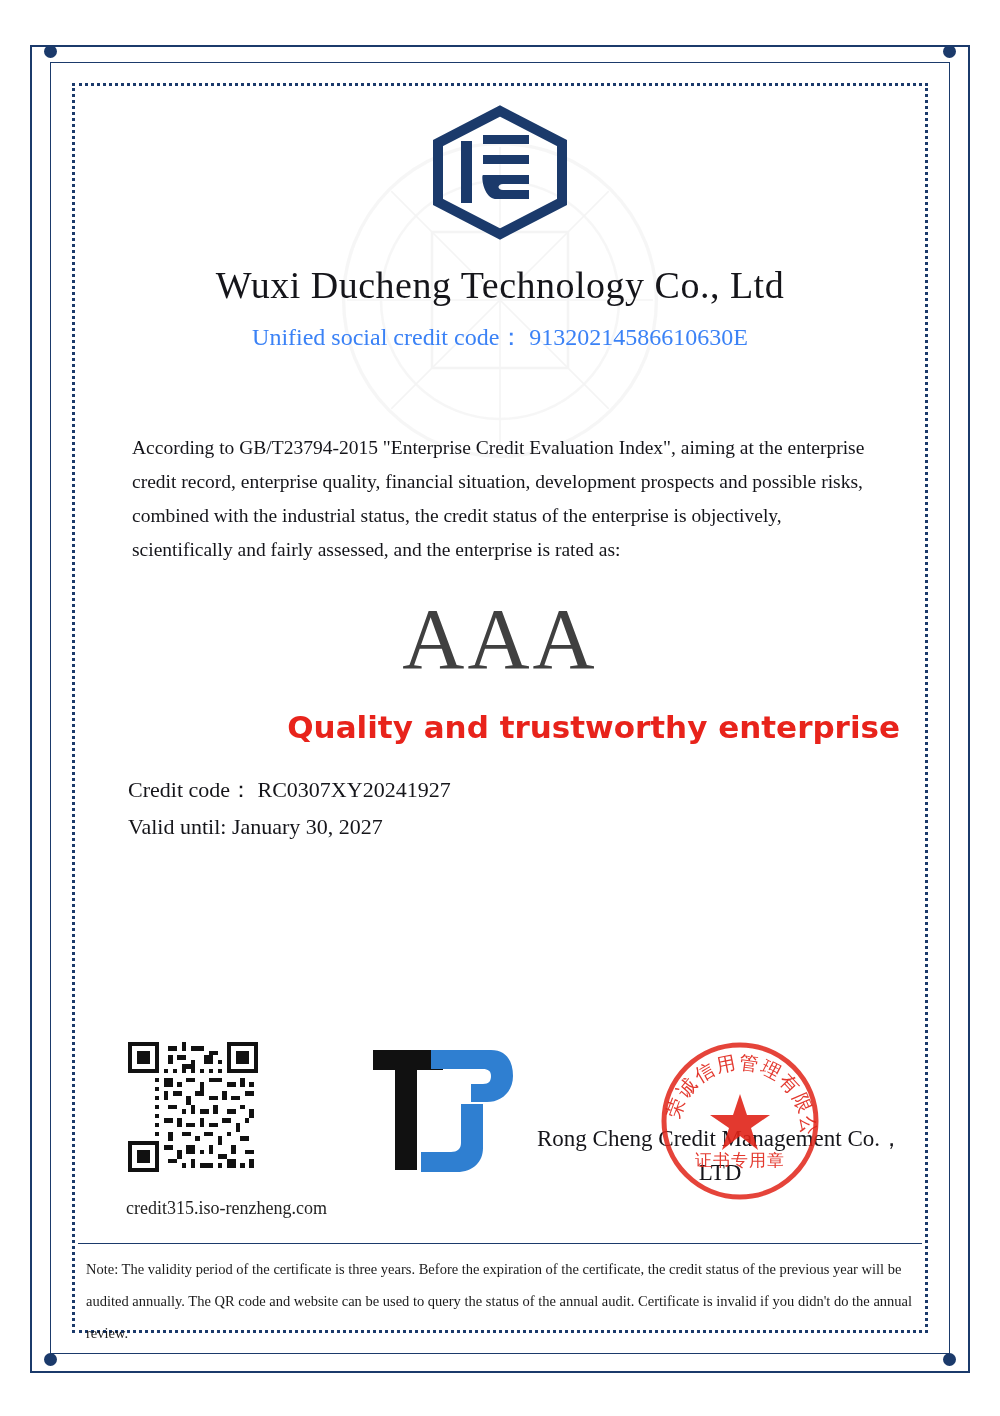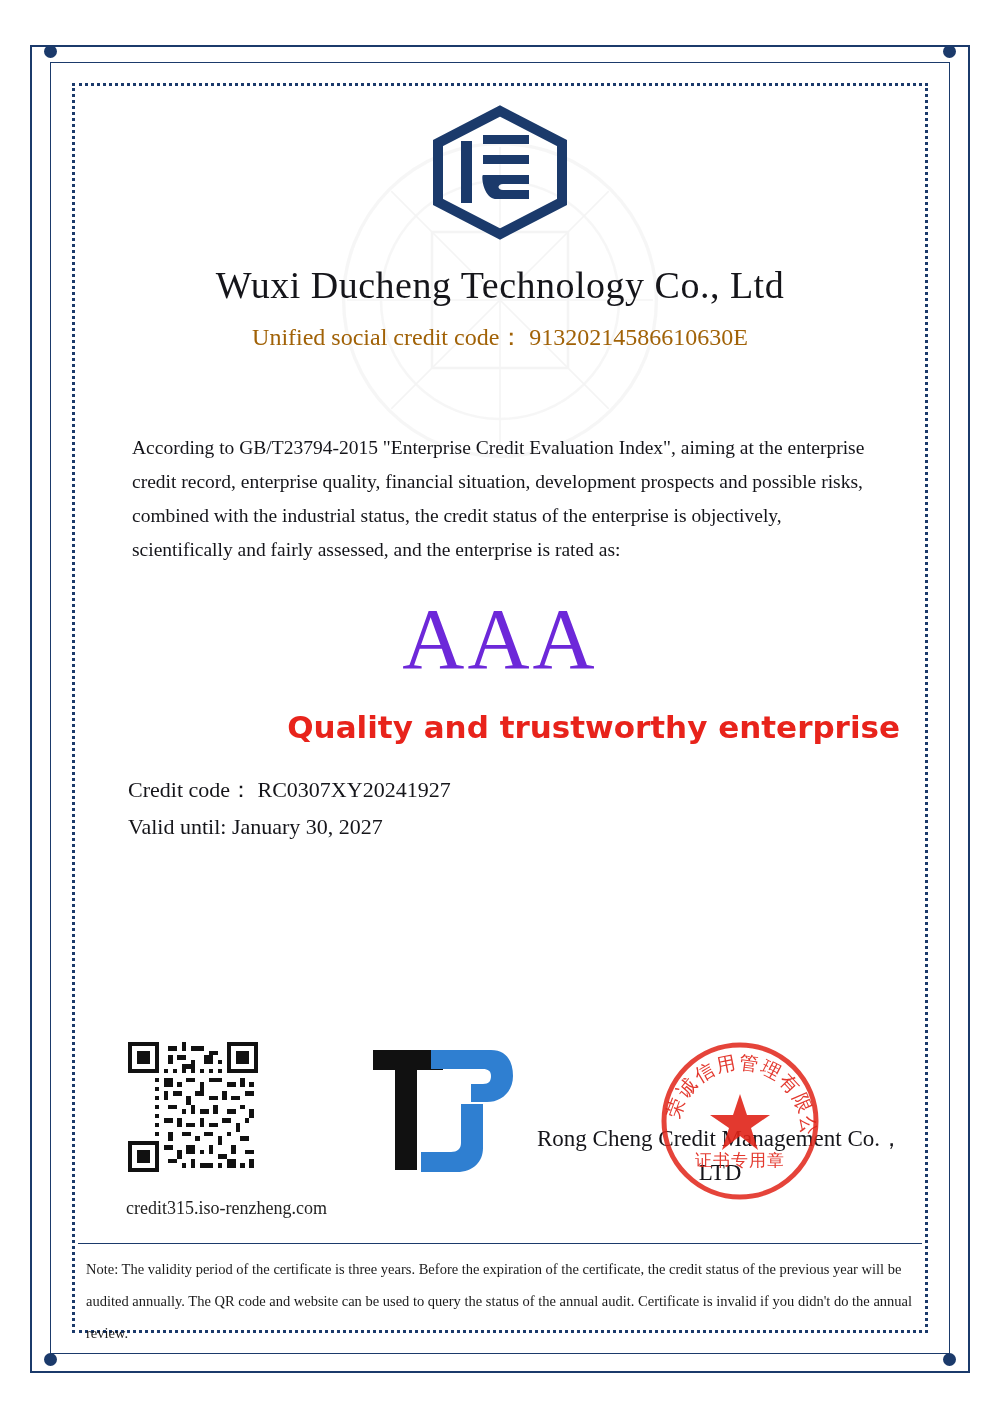--- a/index.html
+++ b/index.html
@@ -90,38 +90,38 @@
     text-align: center;
     font-size: 38px;
     color: #15151a;
     letter-spacing: 0.5px;
     margin-top: 18px;
     font-family: "Liberation Serif", serif;
   }
   .credit-code-line {
     text-align: center;
     font-size: 24px;
-    color: #a16207;
+    color: #3b82f6;
     margin-top: 14px;
     font-family: "Liberation Serif", serif;
   }
 
   .body-text {
     margin-top: 78px;
     margin-left: 32px;
     margin-right: 28px;
     font-size: 19.5px;
     line-height: 34px;
     color: #15151a;
     font-family: "Liberation Serif", serif;
   }
 
   .rating {
     text-align: center;
-    color: #6d28d9;
+    color: #404040;
     font-size: 86px;
     font-weight: 400;
     letter-spacing: 3px;
     margin-top: 22px;
     font-family: "Liberation Serif", serif;
   }
 
   .tagline {
     text-align: right;
     color: #e8231b;

